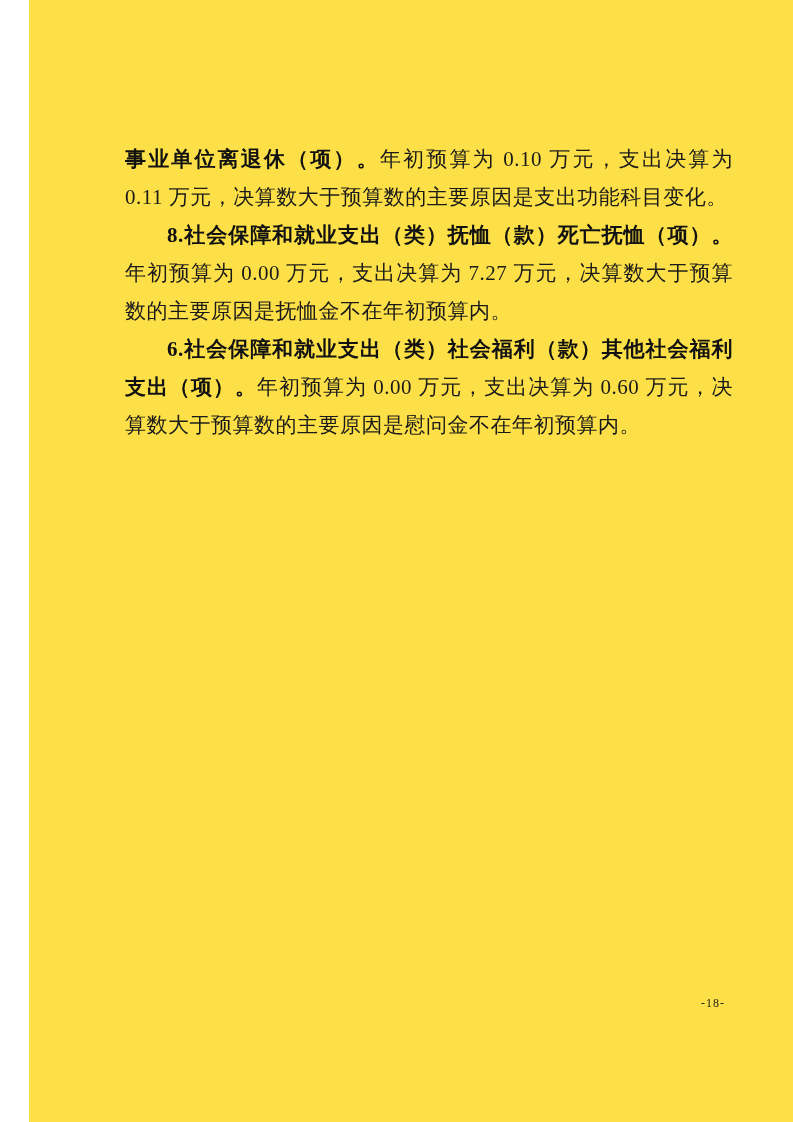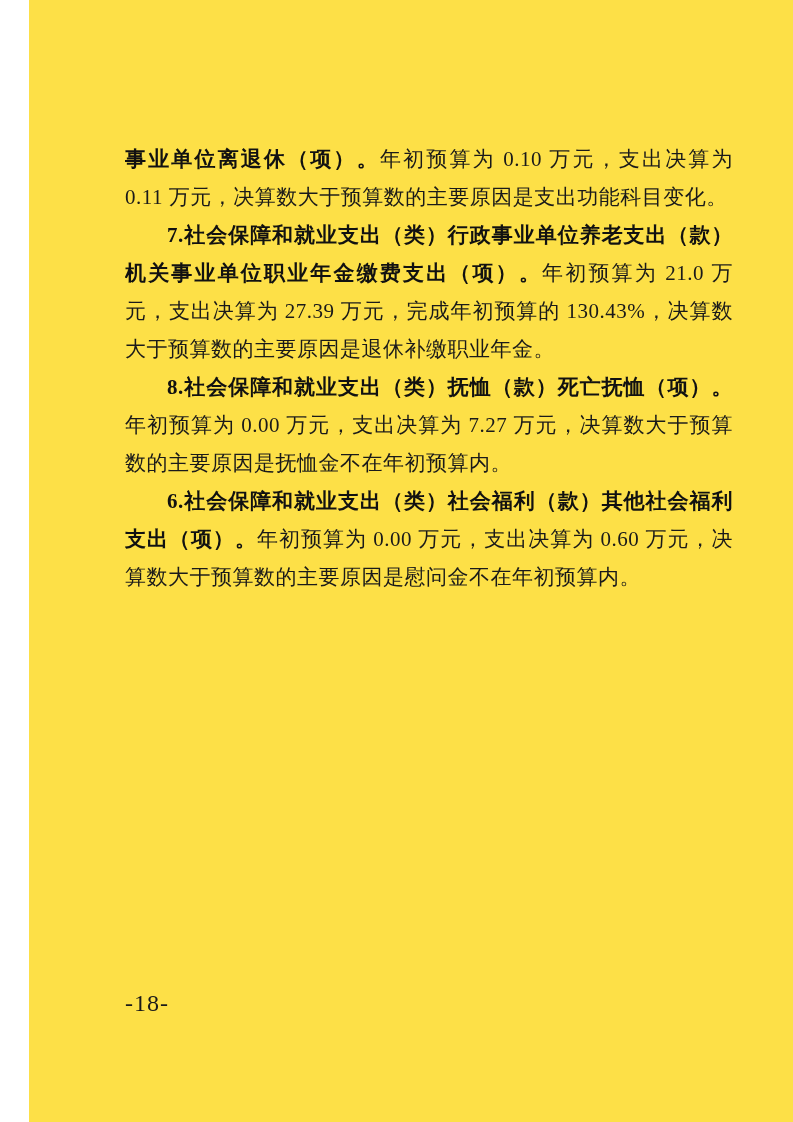--- a/index.html
+++ b/index.html
@@ -39,36 +39,36 @@
   }
   .content .b {
     font-weight: 700;
     color: #111111;
   }
   .page-number {
     position: absolute;
     top: 991px;
     left: 96px;
     width: 600px;
-    font-size: 24px;
+    text-align: right;
+    font-size: 12px;
     line-height: 24px;
     letter-spacing: 1px;
     color: #1a1a1a;
   }
 </style>
 </head>
 <body>
 
 <div class="page">
   <div class="content">
 
     <p class="para"><span class="b">事业单位离退休（项）。</span><span>年初预算为 0.10 万元，支出决算为 0.11 万元，决算数大于预算数的主要原因是支出功能科目变化。</span></p>
 
 
-    <p class="para indent"><span class="b">7.社会保障和就业支出（类）行政事业单位养老支出（款）机关事业单位职业年金缴费支出（项）。</span><span>年初预算为 21.0 万元，支出决算为 27.39 万元，完成年初预算的 130.43%，决算数大于预算数的主要原因是退休补缴职业年金。</span></p>
 
     <p class="para indent"><span class="b">8.社会保障和就业支出（类）抚恤（款）死亡抚恤（项）。</span><span>年初预算为 0.00 万元，支出决算为 7.27 万元，决算数大于预算数的主要原因是抚恤金不在年初预算内。</span></p>
 
     <p class="para indent"><span class="b">6.社会保障和就业支出（类）社会福利（款）其他社会福利支出（项）。</span><span>年初预算为 0.00 万元，支出决算为 0.60 万元，决算数大于预算数的主要原因是慰问金不在年初预算内。</span></p>
 
 
 
   </div>
 
   <div class="page-number">-18-</div>

